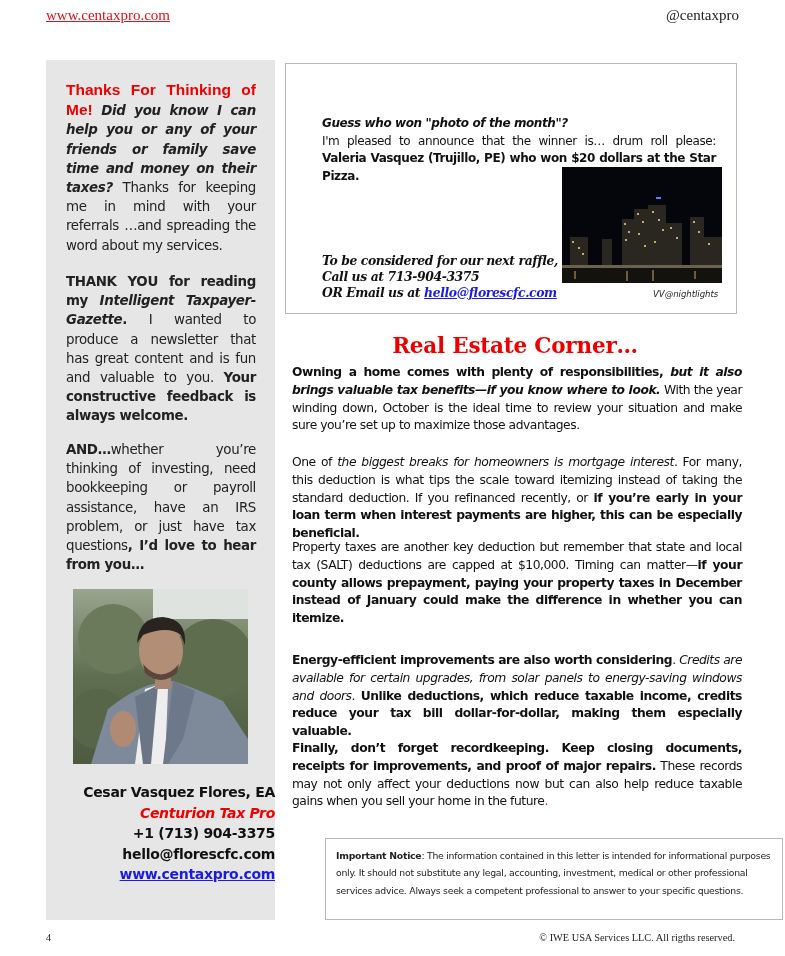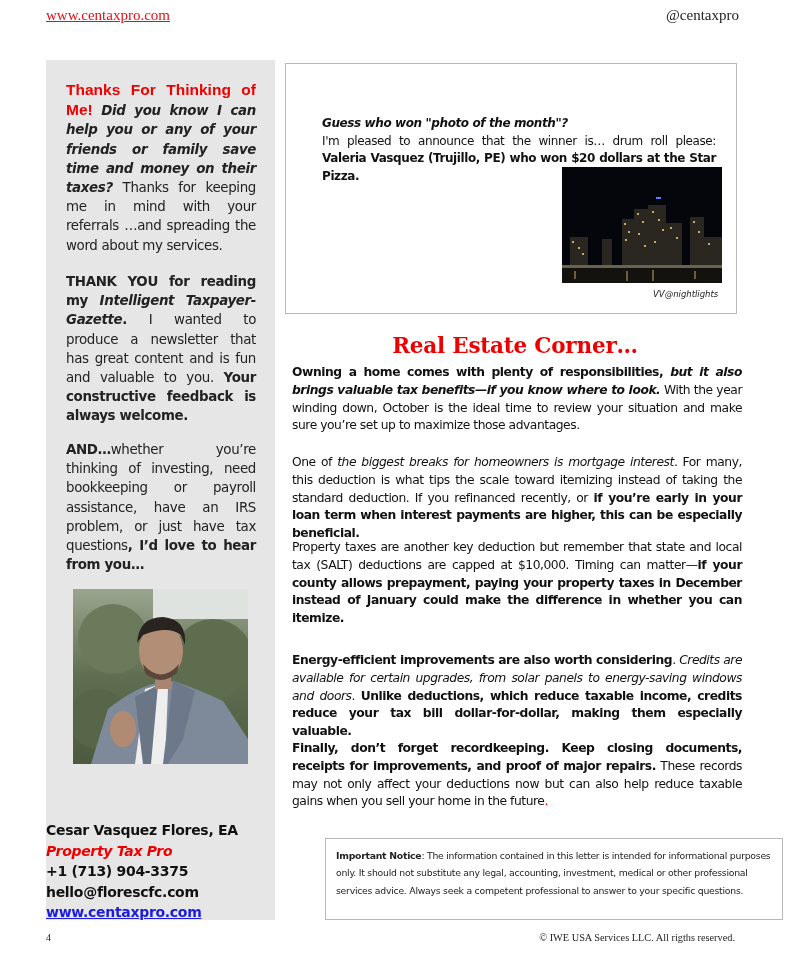--- a/index.html
+++ b/index.html
@@ -14,21 +14,21 @@
   .sb-block { position: absolute; left: 20px; width: 190px; font-size: 13.4px; line-height: 19.2px; text-align: justify; color: #222; font-family: "DejaVu Sans", sans-serif; letter-spacing: -0.35px; }
   .sb1 { top: 20px; }
   .sb2 { top: 212px; }
   .sb3 { top: 380px; }
   .red-head { color: #ee0000; font-weight: bold; font-size: 15.5px; font-family: "Liberation Sans", sans-serif; letter-spacing: 0; }
   .b { font-weight: bold; }
   .i { font-style: italic; }
   .bi { font-weight: bold; font-style: italic; }
 
   .portrait { position: absolute; left: 27px; top: 529px; width: 175px; height: 175px; overflow: hidden; background: #6c7a5e; }
-  .contact { position: absolute; left: 0; top: 722px; width: 229px; text-align: left; font-family: "DejaVu Sans", sans-serif; font-weight: bold; font-size: 14px; line-height: 20.5px; color: #111; letter-spacing: -0.3px; margin-top: 38px; }
+  .contact { position: absolute; left: 0; top: 722px; width: 229px; text-align: right; font-family: "DejaVu Sans", sans-serif; font-weight: bold; font-size: 14px; line-height: 20.5px; color: #111; letter-spacing: -0.3px; }
   .contact .co { color: #ee0000; font-style: italic; }
   .contact .web { color: #1a1ae0; text-decoration: underline; }
 
   
   .photo-box { position: absolute; left: 285px; top: 63px; width: 452px; height: 251px; border: 1.5px solid #b8b8b8; }
   .pb-title { position: absolute; left: 0; top: 21px; width: 100%; text-align: center; font-family: "DejaVu Sans", sans-serif; font-weight: bold; font-size: 15.5px; color: #ee0000; letter-spacing: 0.1px; }
   .pb-text { position: absolute; left: 36px; top: 51px; width: 394px; font-family: "DejaVu Sans", sans-serif; font-size: 12px; line-height: 17.5px; color: #111; text-align: justify; letter-spacing: -0.4px; }
   .pb-send { position: absolute; left: 36px; top: 114px; width: 220px; font-family: "DejaVu Sans", sans-serif; font-size: 12px; line-height: 17px; color: #111; letter-spacing: -0.4px; }
   .pb-raffle { position: absolute; left: 36px; top: 189px; width: 240px; font-family: "DejaVu Serif", serif; font-weight: bold; font-style: italic; font-size: 12.4px; line-height: 15.8px; color: #111; letter-spacing: -0.4px; }
   .pb-raffle a { color: #1a1ae0; text-decoration: underline; }
@@ -91,31 +91,35 @@
       <rect x="82" y="80" width="16" height="20" fill="#a88570"></rect>
       <ellipse cx="88" cy="62" rx="22" ry="28" fill="#b38e77"></ellipse>
       <path d="M64 54 Q66 28 90 28 Q114 30 112 56 L108 46 Q95 36 70 46 Z" fill="#2a2420"></path>
       <path d="M70 75 Q88 96 106 75 L104 84 Q88 98 72 84 Z" fill="#5a463a"></path>
       <ellipse cx="50" cy="140" rx="13" ry="18" fill="#b08a72"></ellipse>
     </svg>
   </div>
 
   <div class="contact">
     <div>Cesar Vasquez Flores, EA</div>
-    <div class="co">Property Tax Pro</div>
+    <div class="co">Centurion Tax Pro</div>
     <div>+1 (713) 904-3375</div>
     <div>hello@florescfc.com</div>
     <div><a class="web">www.centaxpro.com</a></div>
   </div>
 </aside>
 
 <section class="photo-box">
   <div class="pb-text">
     <div class="bi">Guess who won "photo of the month"?</div>
     <span>I'm pleased to announce that the winner is… drum roll please: </span><span class="b">Valeria Vasquez (Trujillo, PE) who won $20 dollars at the Star Pizza.</span>
+  </div>
+  <div class="pb-raffle">
+    <div>To be considered for our next raffle, Call us at 713-904-3375</div>
+    <div><span>OR  Email us at </span><a>hello@florescfc.com</a></div>
   </div>
   <div class="city">
     <svg width="160" height="116" viewBox="0 0 160 116">
       <rect width="160" height="116" fill="#05060b"></rect>
       <g fill="#2a2620">
         <rect x="8" y="70" width="18" height="30"></rect>
         <rect x="40" y="72" width="10" height="28"></rect>
         <rect x="60" y="52" width="12" height="48"></rect>
         <rect x="72" y="42" width="14" height="58"></rect>
         <rect x="86" y="38" width="18" height="62"></rect>

